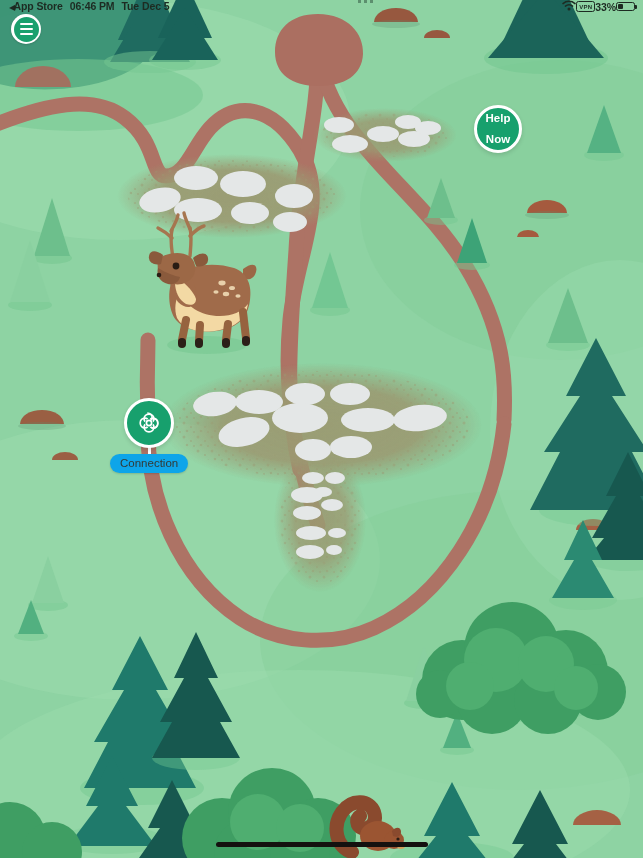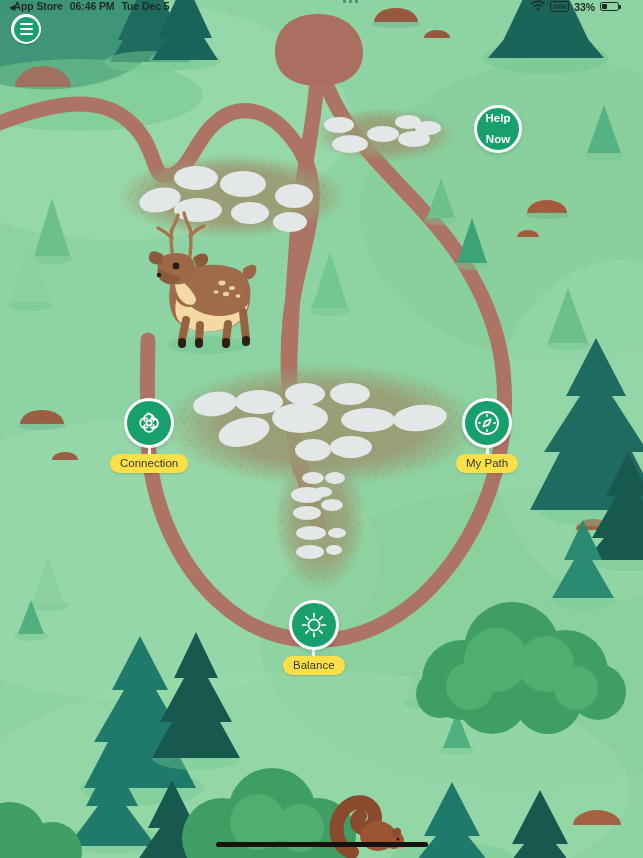--- a/index.html
+++ b/index.html
@@ -18,21 +18,21 @@
   #statusbar{
     position:absolute;left:0;top:0;width:643px;height:17px;
     display:flex;align-items:flex-start;
     font-size:10.5px;font-weight:bold;color:#1d2b22;
     letter-spacing:-0.1px;z-index:40;
   }
   #sb-left{display:flex;align-items:center;gap:7px;padding-left:9px;white-space:nowrap;}
   #sb-back{display:inline-block;font-size:8px;line-height:1;margin-right:-4px;}
   #sb-center{flex:1;display:flex;justify-content:center;align-items:center;gap:3px;}
   #sb-center i{width:3px;height:3px;background:#5c8f6e;border-radius:0;display:block;}
-  #sb-right{display:flex;align-items:center;gap:5px;padding-right:24px;}
+  #sb-right{display:flex;align-items:center;padding-right:8px;}
   .vpnbadge{
     border:1.2px solid #1d2b22;border-radius:2.5px;
     font-size:6px;line-height:1;padding:1.5px 2px;font-weight:bold;
     letter-spacing:0.2px;
   }
   .battery{
     width:19px;height:9.5px;border:1.2px solid #1d2b22;border-radius:2.5px;
     position:relative;box-sizing:border-box;padding:1px;
   }
   .battery:after{
@@ -67,21 +67,21 @@
   .node{position:absolute;z-index:28;display:flex;flex-direction:column;align-items:center;cursor:pointer;}
   .node .stem{position:absolute;top:44px;left:50%;margin-left:-1.5px;width:3px;height:14px;background:#fff;border-radius:2px;}
   .node .disc{
     width:50px;height:50px;border-radius:50%;
     background:#17a06d;border:3px solid #ffffff;box-sizing:border-box;
     display:flex;align-items:center;justify-content:center;position:relative;z-index:2;
     box-shadow:0 2px 4px rgba(0,0,0,.13);
   }
   .node .disc svg{display:block;}
   .node .pill{
-    position:relative;z-index:3;margin-top:6px;background:#fde047;border-radius:11px;
+    position:relative;z-index:3;margin-top:6px;background:#0ea5e9;border-radius:11px;
     padding:3px 10px 4px;font-size:11.5px;color:#333a36;white-space:nowrap;
     box-shadow:0 1px 2px rgba(0,0,0,.15);
   }
   #node-connection{left:110px;top:398px;}
   #node-mypath{left:456px;top:398px;}
   #node-balance{left:283px;top:600px;}
 
   
   #home-indicator{
     position:absolute;left:50%;bottom:11px;margin-left:-106px;
@@ -474,56 +474,17 @@
             <path d="M14 22.8 C 17.1 22.8 18.9 20.6 18.9 18 C 18.9 16.9 18.5 16 17.9 15.4"></path>
             <path d="M14 22.8 C 10.9 22.8 9.1 20.6 9.1 18 C 9.1 16.9 9.5 16 10.1 15.4"></path>
             <circle cx="14" cy="14" r="2.6"></circle>
           </g>
         </svg>
       </span>
     </div>
     <div class="pill">Connection</div>
   </div>
 
-  <div class="node" id="node-mypath">
-    <div class="stem"></div>
-    <div class="disc">
-      <span>
-        <svg width="28" height="28" viewBox="0 0 28 28" xmlns="http://www.w3.org/2000/svg">
-          <circle cx="14" cy="14" r="11" fill="none" stroke="#fff" stroke-width="1.8"></circle>
-          <path d="M17.8 10.2 L 12.3 12.4 L 10.2 17.8 L 15.7 15.6 Z" fill="none" stroke="#fff" stroke-width="1.7" stroke-linejoin="round"></path>
-          <g stroke="#fff" stroke-width="1.5" stroke-linecap="round">
-            <path d="M14 5.6 L 14 7.2"></path>
-            <path d="M14 20.8 L 14 22.4"></path>
-            <path d="M5.6 14 L 7.2 14"></path>
-            <path d="M20.8 14 L 22.4 14"></path>
-          </g>
-        </svg>
-      </span>
-    </div>
-    <div class="pill">My Path</div>
-  </div>
-
-  <div class="node" id="node-balance">
-    <div class="stem"></div>
-    <div class="disc">
-      <span>
-        <svg width="28" height="28" viewBox="0 0 28 28" xmlns="http://www.w3.org/2000/svg">
-          <circle cx="14" cy="14" r="5.6" fill="none" stroke="#fff" stroke-width="1.8"></circle>
-          <g stroke="#fff" stroke-width="1.7" stroke-linecap="round">
-            <path d="M14 2.6 L 14 6.0"></path>
-            <path d="M14 22.0 L 14 25.4"></path>
-            <path d="M2.6 14 L 6.0 14"></path>
-            <path d="M22.0 14 L 25.4 14"></path>
-            <path d="M5.9 5.9 L 8.3 8.3"></path>
-            <path d="M19.7 19.7 L 22.1 22.1"></path>
-            <path d="M22.1 5.9 L 19.7 8.3"></path>
-            <path d="M8.3 19.7 L 5.9 22.1"></path>
-          </g>
-        </svg>
-      </span>
-    </div>
-    <div class="pill">Balance</div>
-  </div>
+
 
   <div id="home-indicator"></div>
 
 </div>
 
 </body></html>

